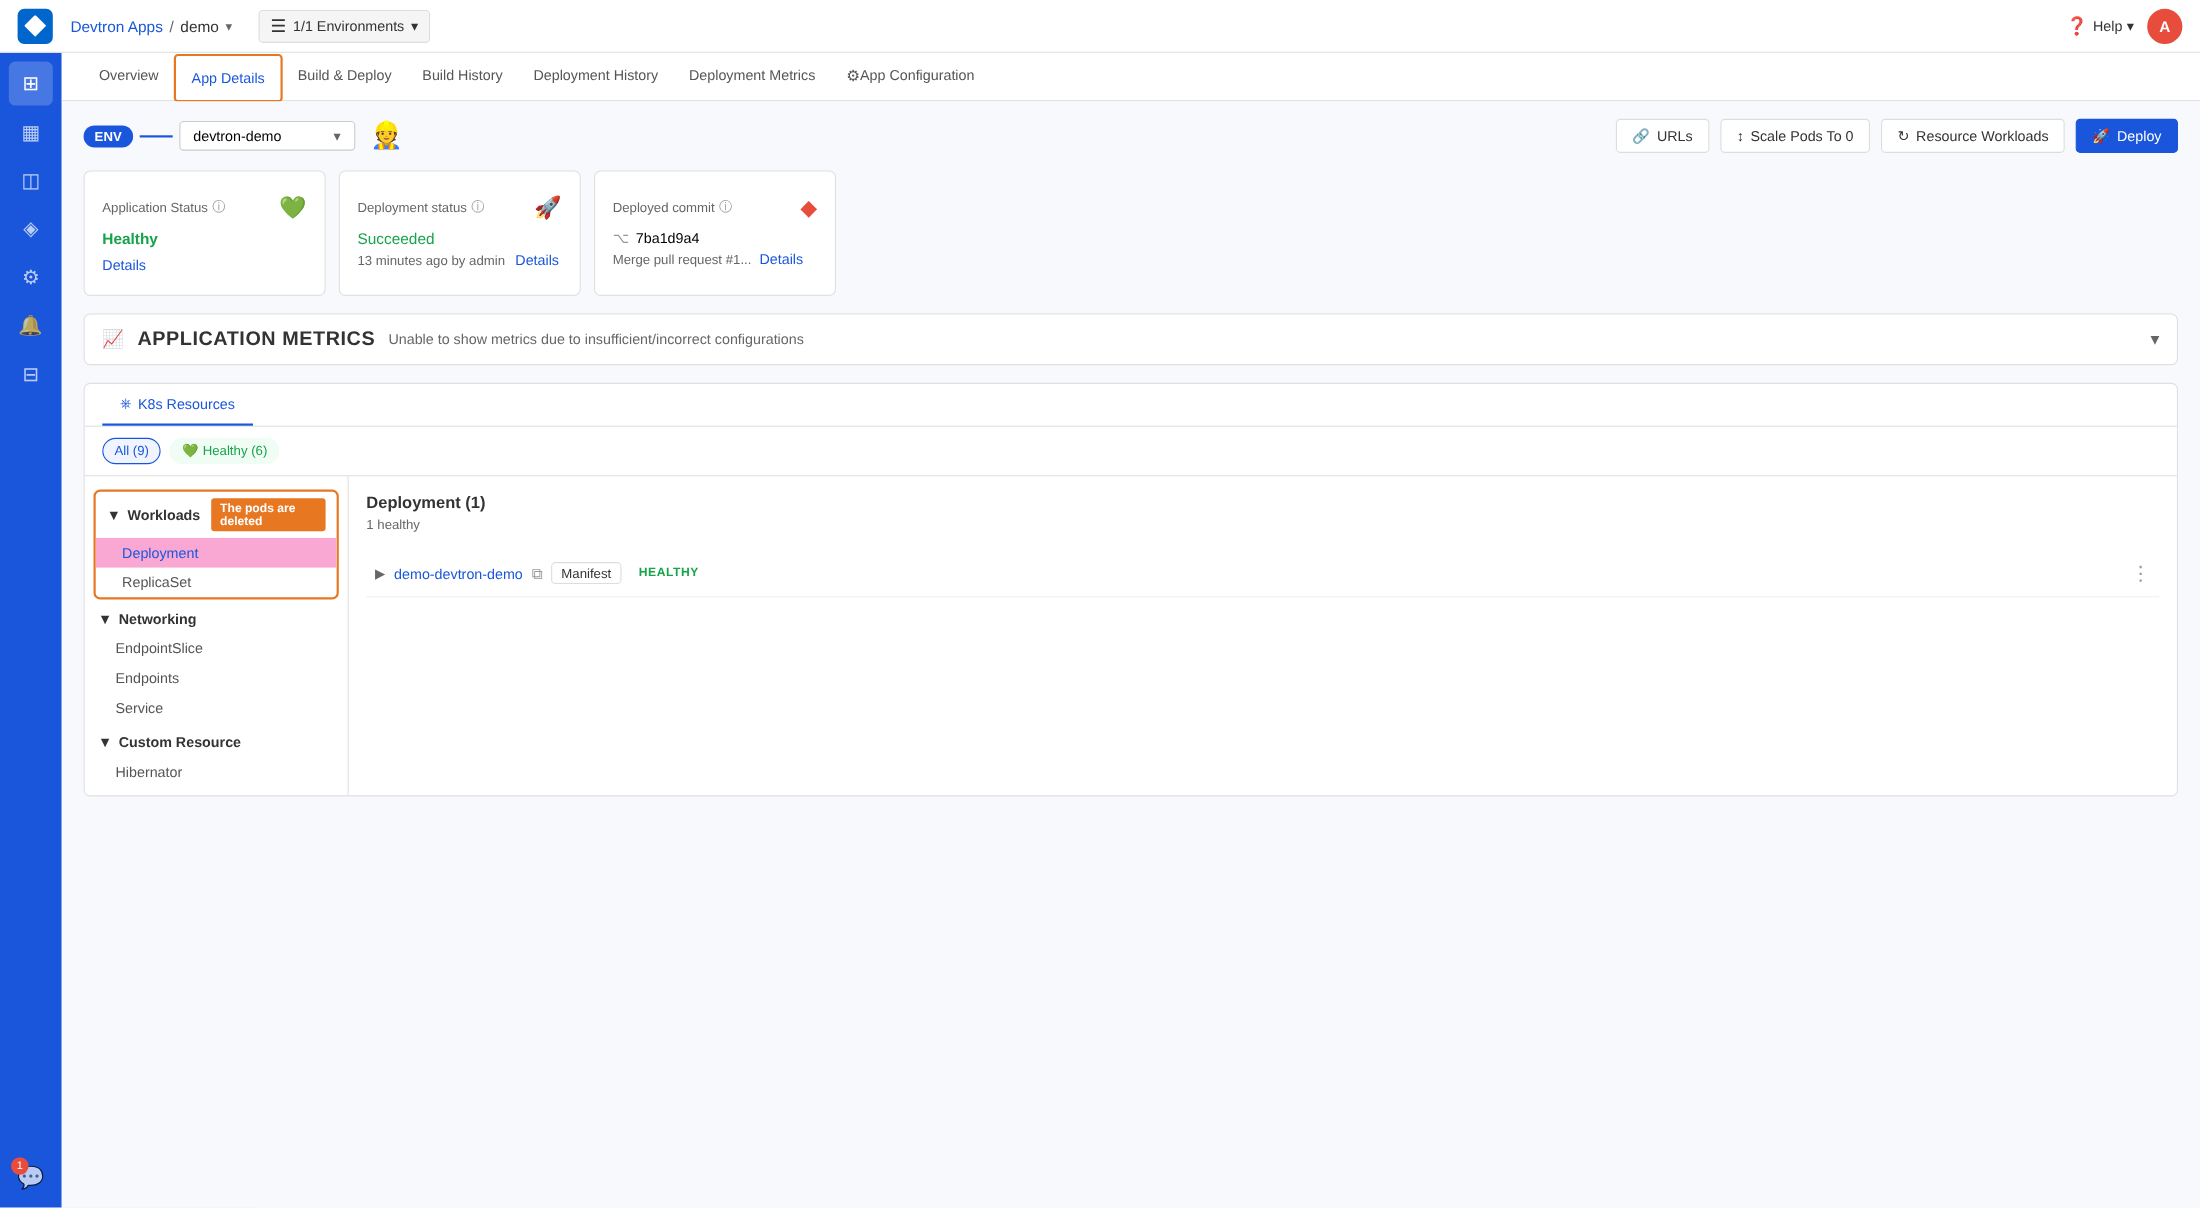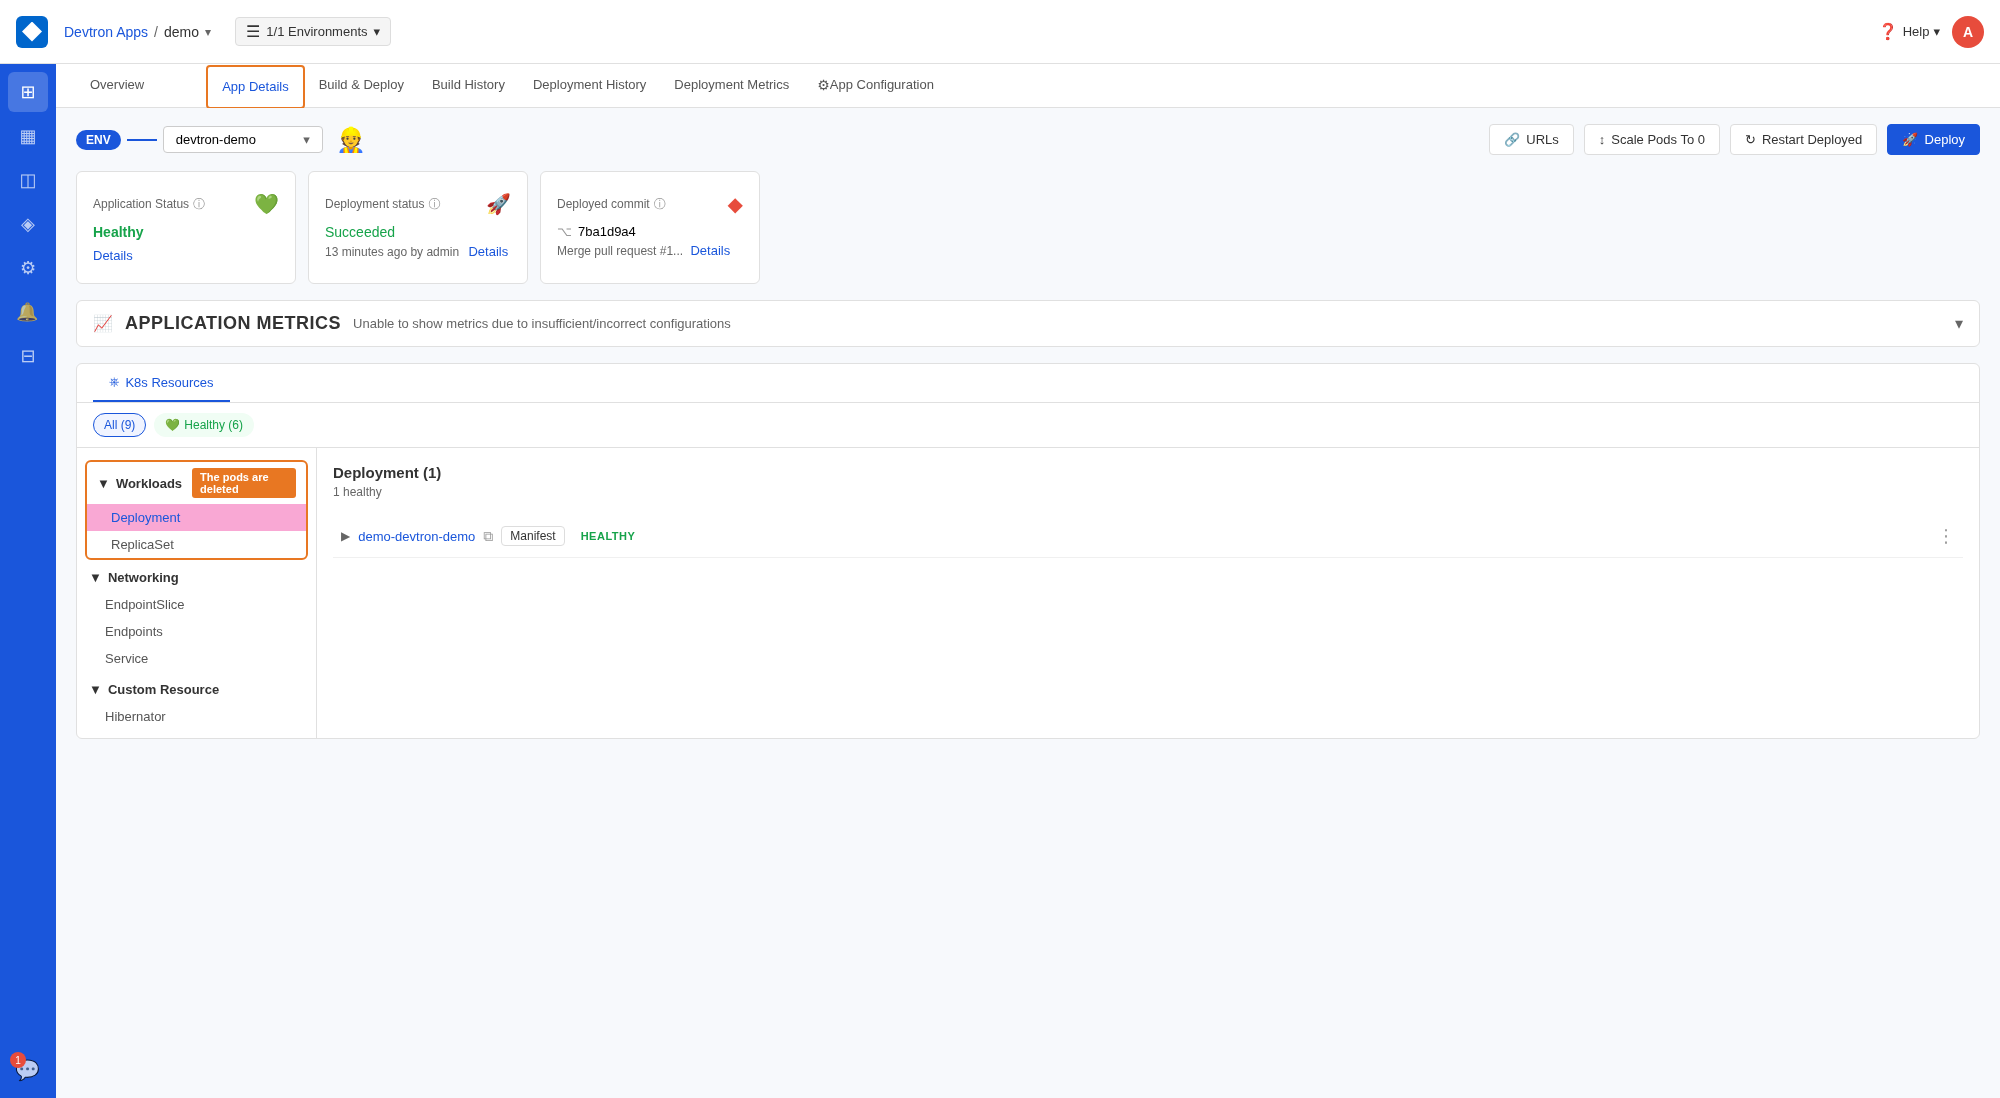--- a/index.html
+++ b/index.html
@@ -1,20 +1,20 @@
 <!DOCTYPE html>
 <html><head>
   <meta charset="utf-8">
   <style>
     * { box-sizing: border-box; margin: 0; padding: 0; font-family: -apple-system, BlinkMacSystemFont, 'Segoe UI', sans-serif; }
     body { background: #f0f4f8; width: 2000px; height: 1098px; overflow: hidden; display: flex; flex-direction: column; }
 
     
     .top-bar {
-      height: 64px;
+      height: 48px;
       background: #fff;
       display: flex;
       align-items: center;
       padding: 0 16px;
       border-bottom: 1px solid #e0e0e0;
       gap: 8px;
     }
     .app-logo {
       width: 32px; height: 32px;
       background: #0066cc;
@@ -133,21 +133,20 @@
       border-bottom: 2px solid transparent;
       white-space: nowrap;
     }
     .nav-tab.active {
       color: #1a56db;
       border-bottom: 2px solid #1a56db;
       font-weight: 500;
       border: 2px solid #e87722;
       border-radius: 4px;
       margin-bottom: -2px;
-      margin-left: 48px;
     }
 
     
     .page-content {
       flex: 1;
       overflow-y: auto;
       padding: 16px 20px;
       background: #f7f9fc;
     }
 
@@ -518,21 +517,21 @@
           <button class="action-btn">
             <span>🔗</span>
             <span>URLs</span>
           </button>
           <button class="action-btn">
             <span>↕</span>
             <span>Scale Pods To 0</span>
           </button>
           <button class="action-btn">
             <span>↻</span>
-            <span>Restart Deployed</span>
+            <span>Resource Workloads</span>
           </button>
           <button class="action-btn primary">
             <span>🚀</span>
             <span>Deploy</span>
           </button>
         </div>
       </div>
 
       <div class="status-cards">
         <div class="status-card">

